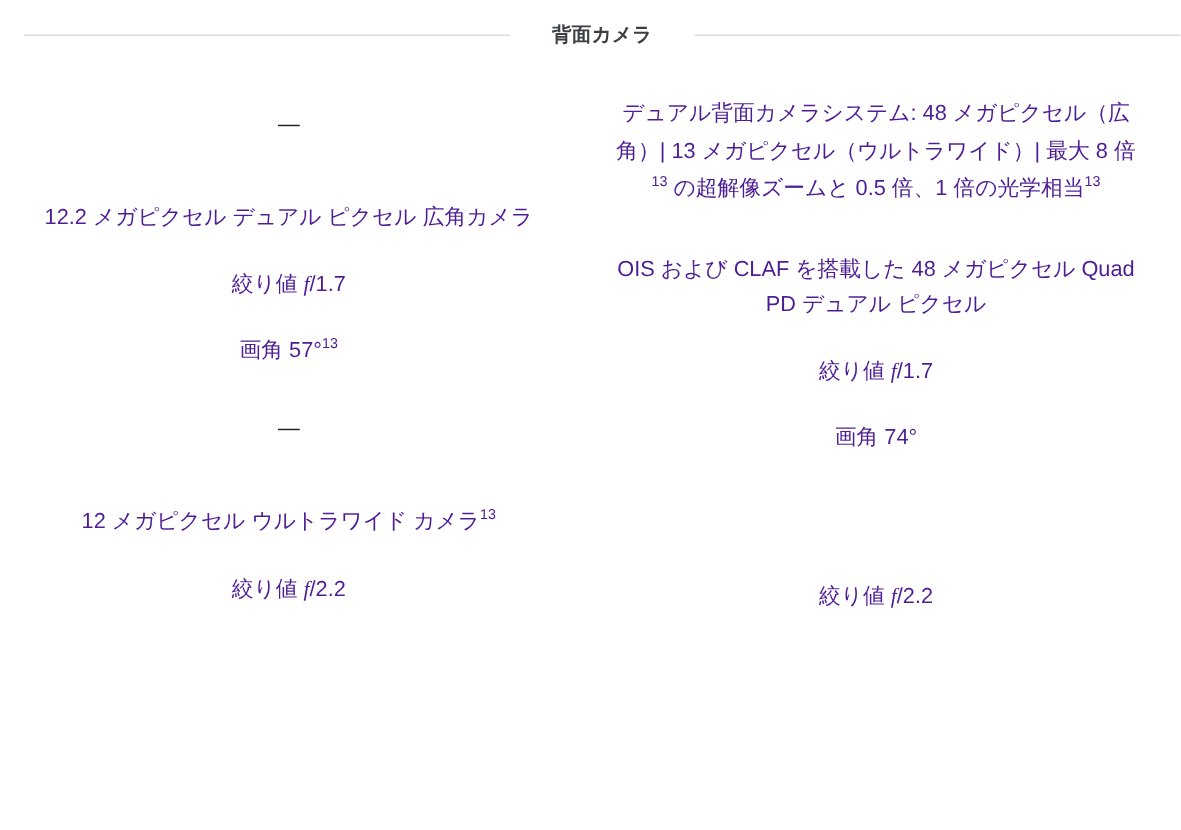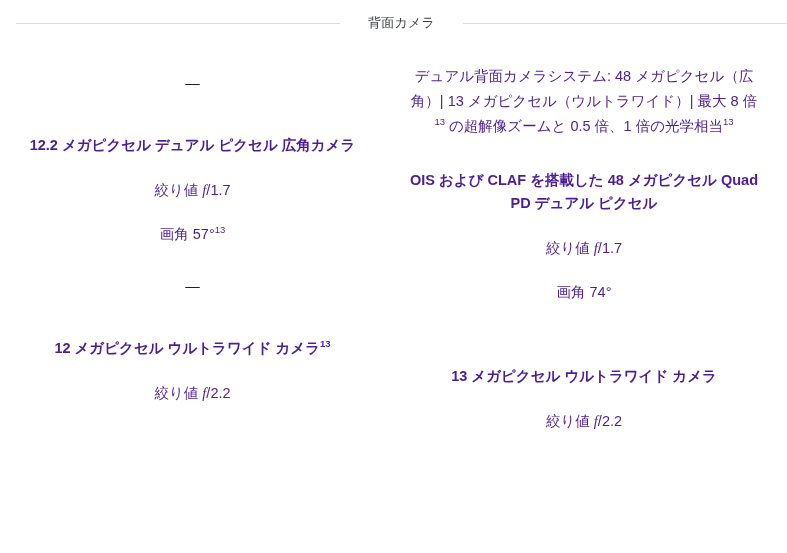--- a/index.html
+++ b/index.html
@@ -22,20 +22,21 @@
     box-sizing: border-box;
   }
 
   
   .section-header {
     display: flex;
     align-items: center;
     gap: 28px;
     padding: 14px 0 0 16px;
     margin: 0 0 10px 0;
+    font-weight: bold;
   }
   .section-header .rule {
     flex: 1 1 auto;
     height: 1px;
     background: #dadce0;
   }
   .section-header .title {
     flex: 0 0 auto;
     font-size: 13px;
     line-height: 18px;
@@ -66,21 +67,21 @@
 
   
   .line {
     font-size: 14.5px;
     line-height: 22px;
     color: #4c1d95;
     margin: 0;
     padding: 0;
   }
   .line.strong {
-    font-weight: bold;
+    font-weight: normal;
     font-size: 14.5px;
     line-height: 23px;
   }
   .line.para {
     line-height: 25px;
     text-align: center;
   }
   .dash {
     font-size: 14.5px;
     line-height: 22px;
@@ -166,21 +167,20 @@
 
       <div class="gap-m"></div>
 
       <div class="line">画角 74°</div>
 
       <div class="gap-m"></div>
 
 
       <div class="gap-xl"></div>
 
-      <div class="line strong">13 メガピクセル ウルトラワイド カメラ</div>
 
       <div class="gap-m"></div>
 
       <div class="line"><span>絞り値 </span><span class="f-italic">f</span><span>/2.2</span></div>
 
       <div class="gap-m"></div>
 
 
     </div>
 

